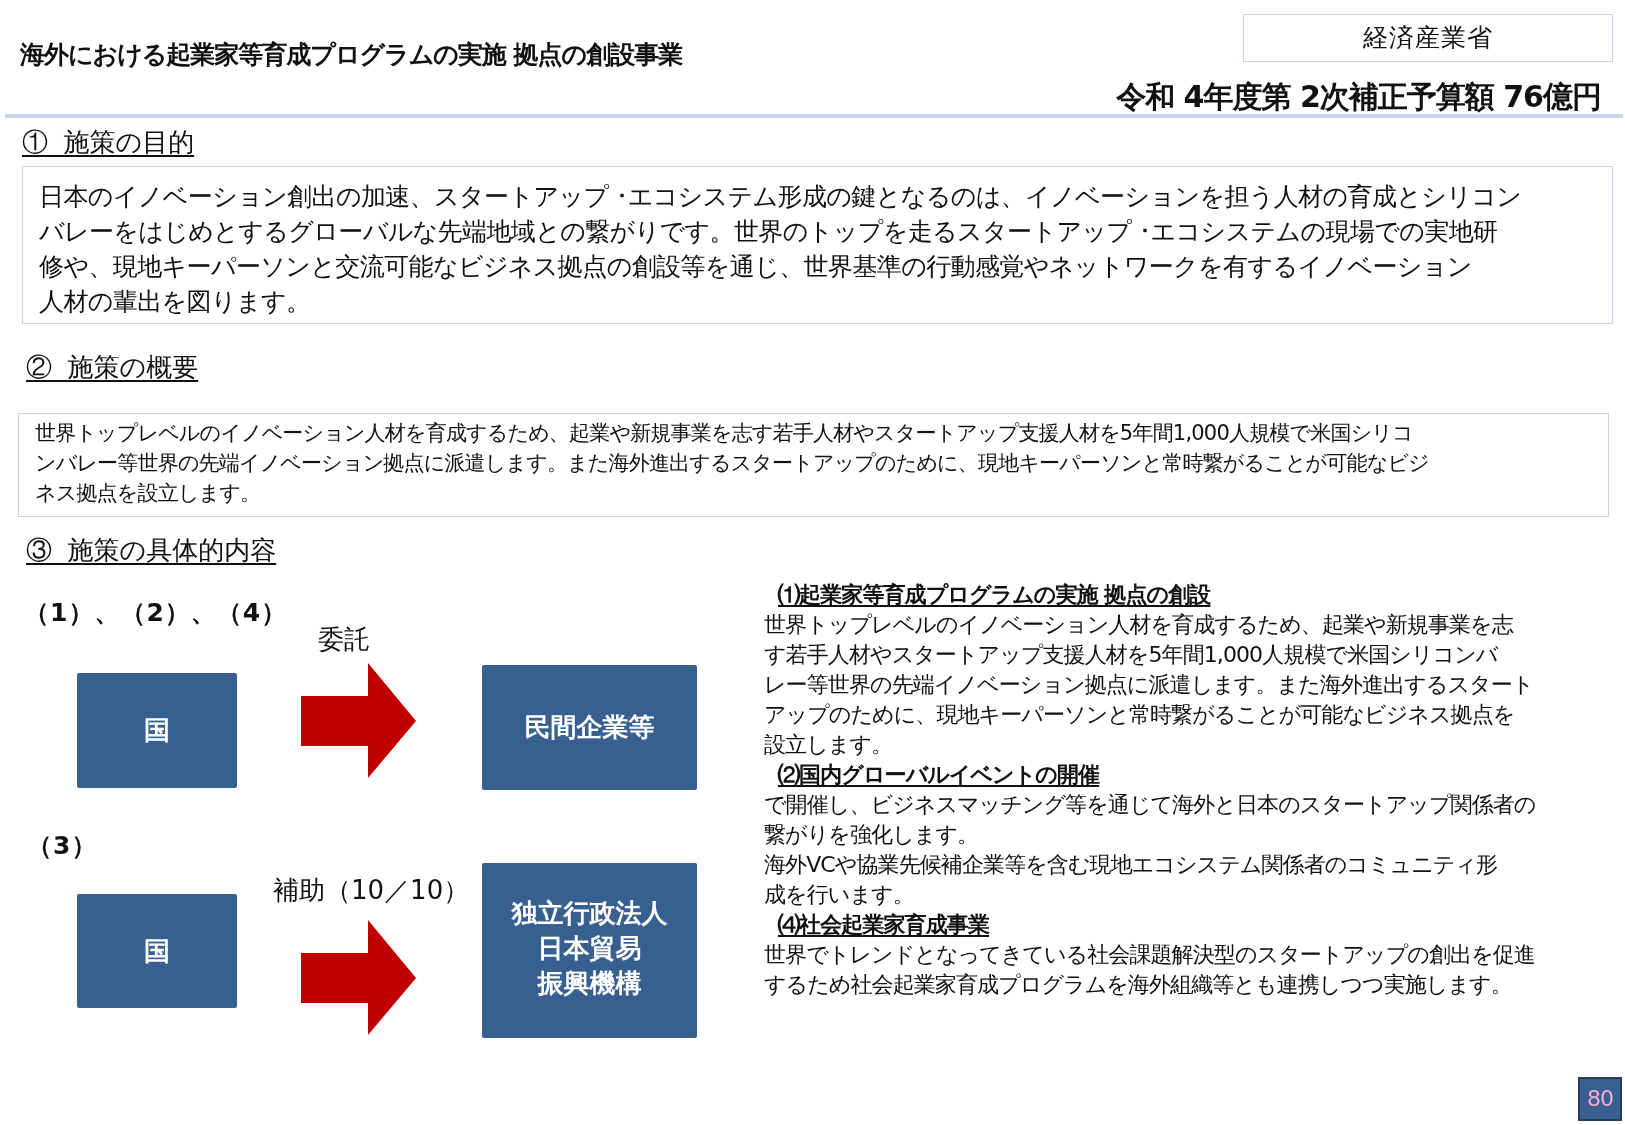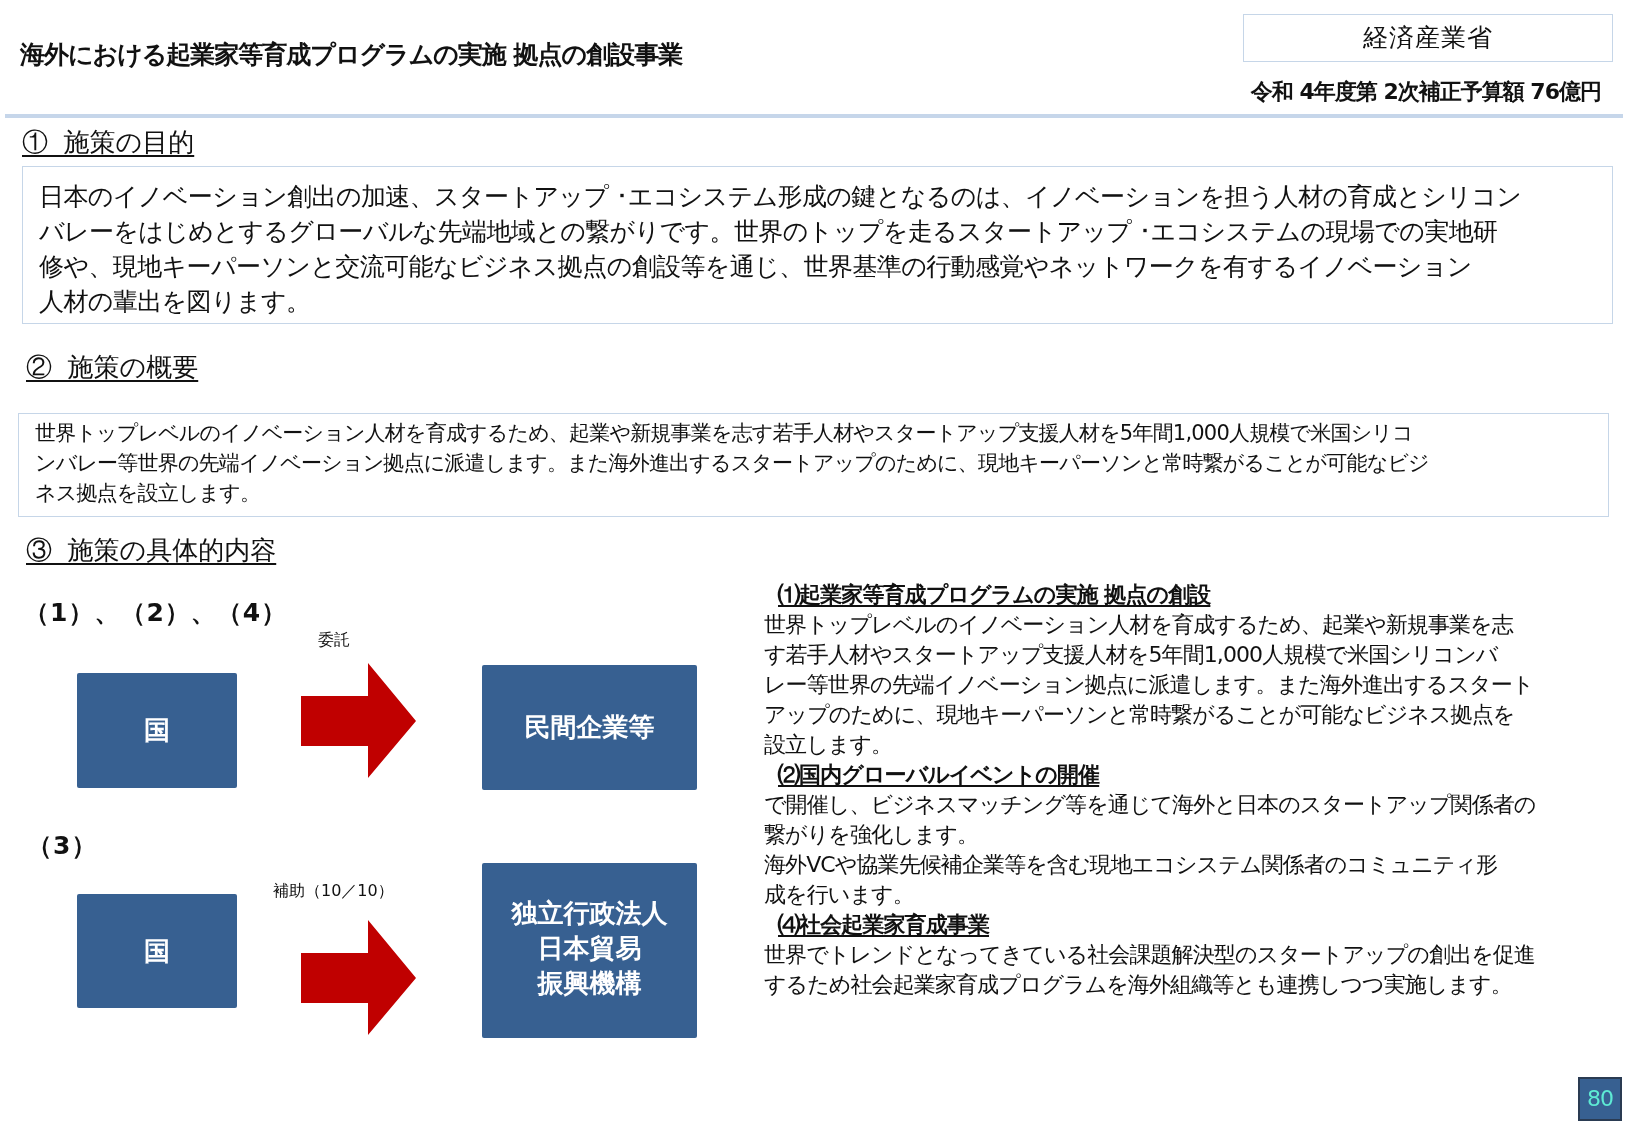--- a/index.html
+++ b/index.html
@@ -11,21 +11,21 @@
   .title {
     left: 20px; top: 38px; font-size: 25px; font-weight: bold; letter-spacing: -1px;
     white-space: nowrap;
   }
   .ministry-box {
     left: 1243px; top: 14px; width: 370px; height: 48px;
     border: 1.5px solid #c6d6e8; box-sizing: border-box;
     font-size: 25px; text-align: center; line-height: 46px; letter-spacing: 1px;
   }
   .budget {
-    right: 24px; top: 77px; font-size: 22px; font-weight: bold; letter-spacing: -1px; white-space: nowrap;
+    right: 24px; top: 77px; font-size: 30px; font-weight: bold; letter-spacing: -1px; white-space: nowrap;
   }
   .header-rule {
     left: 5px; top: 114px; width: 1618px; height: 4px; background: #c6d6ea;
   }
   .section-head {
     font-size: 26px; text-decoration: underline; text-underline-offset: 4px; white-space: nowrap; font-family: Liberation Mono, monospace;
   }
   .box {
     border: 1.5px solid #c6d6e8; box-sizing: border-box; background: #fff;
   }
@@ -37,27 +37,27 @@
     left: 18px; top: 413px; width: 1591px; height: 104px; padding: 4px 7px 0 16px;
     font-size: 21px; line-height: 30px; letter-spacing: -0.8px;
   }
   .group-label { font-size: 25px; font-weight: bold; white-space: nowrap; letter-spacing: 1px; }
   .blue-box {
     background: #376091; color: #fff; font-weight: bold; display: flex;
     align-items: center; justify-content: center; text-align: center;
     border-radius: 2px;
   }
   .arrow { width: 115px; height: 115px; }
-  .arrow-label { font-size: 16px; white-space: nowrap; margin-top: 8px; }
+  .arrow-label { font-size: 26px; white-space: nowrap; }
   .detail {
     left: 764px; top: 580px; width: 830px; font-size: 22px; line-height: 30px; letter-spacing: -0.9px;
   }
   .detail .dh { font-weight: bold; text-decoration: underline; text-underline-offset: 3px; padding-left: 14px; display: inline-block; }
   .page-num {
-    left: 1578px; top: 1077px; width: 44px; height: 44px; background: #376091; color: #5eead4;
+    left: 1578px; top: 1077px; width: 44px; height: 44px; background: #376091; color: #f9a8d4;
     border: 2px solid #2a3b52; box-sizing: border-box; font-size: 22px; text-align: center; line-height: 40px; letter-spacing: -1px;
   }
 </style>
 </head>
 <body>
 
 <div class="abs title">海外における起業家等育成プログラムの実施 拠点の創設事業</div>
 <div class="abs ministry-box">経済産業省</div>
 <div class="abs budget">令和 4年度第 2次補正予算額 76億円</div>
 <div class="abs header-rule"></div>

